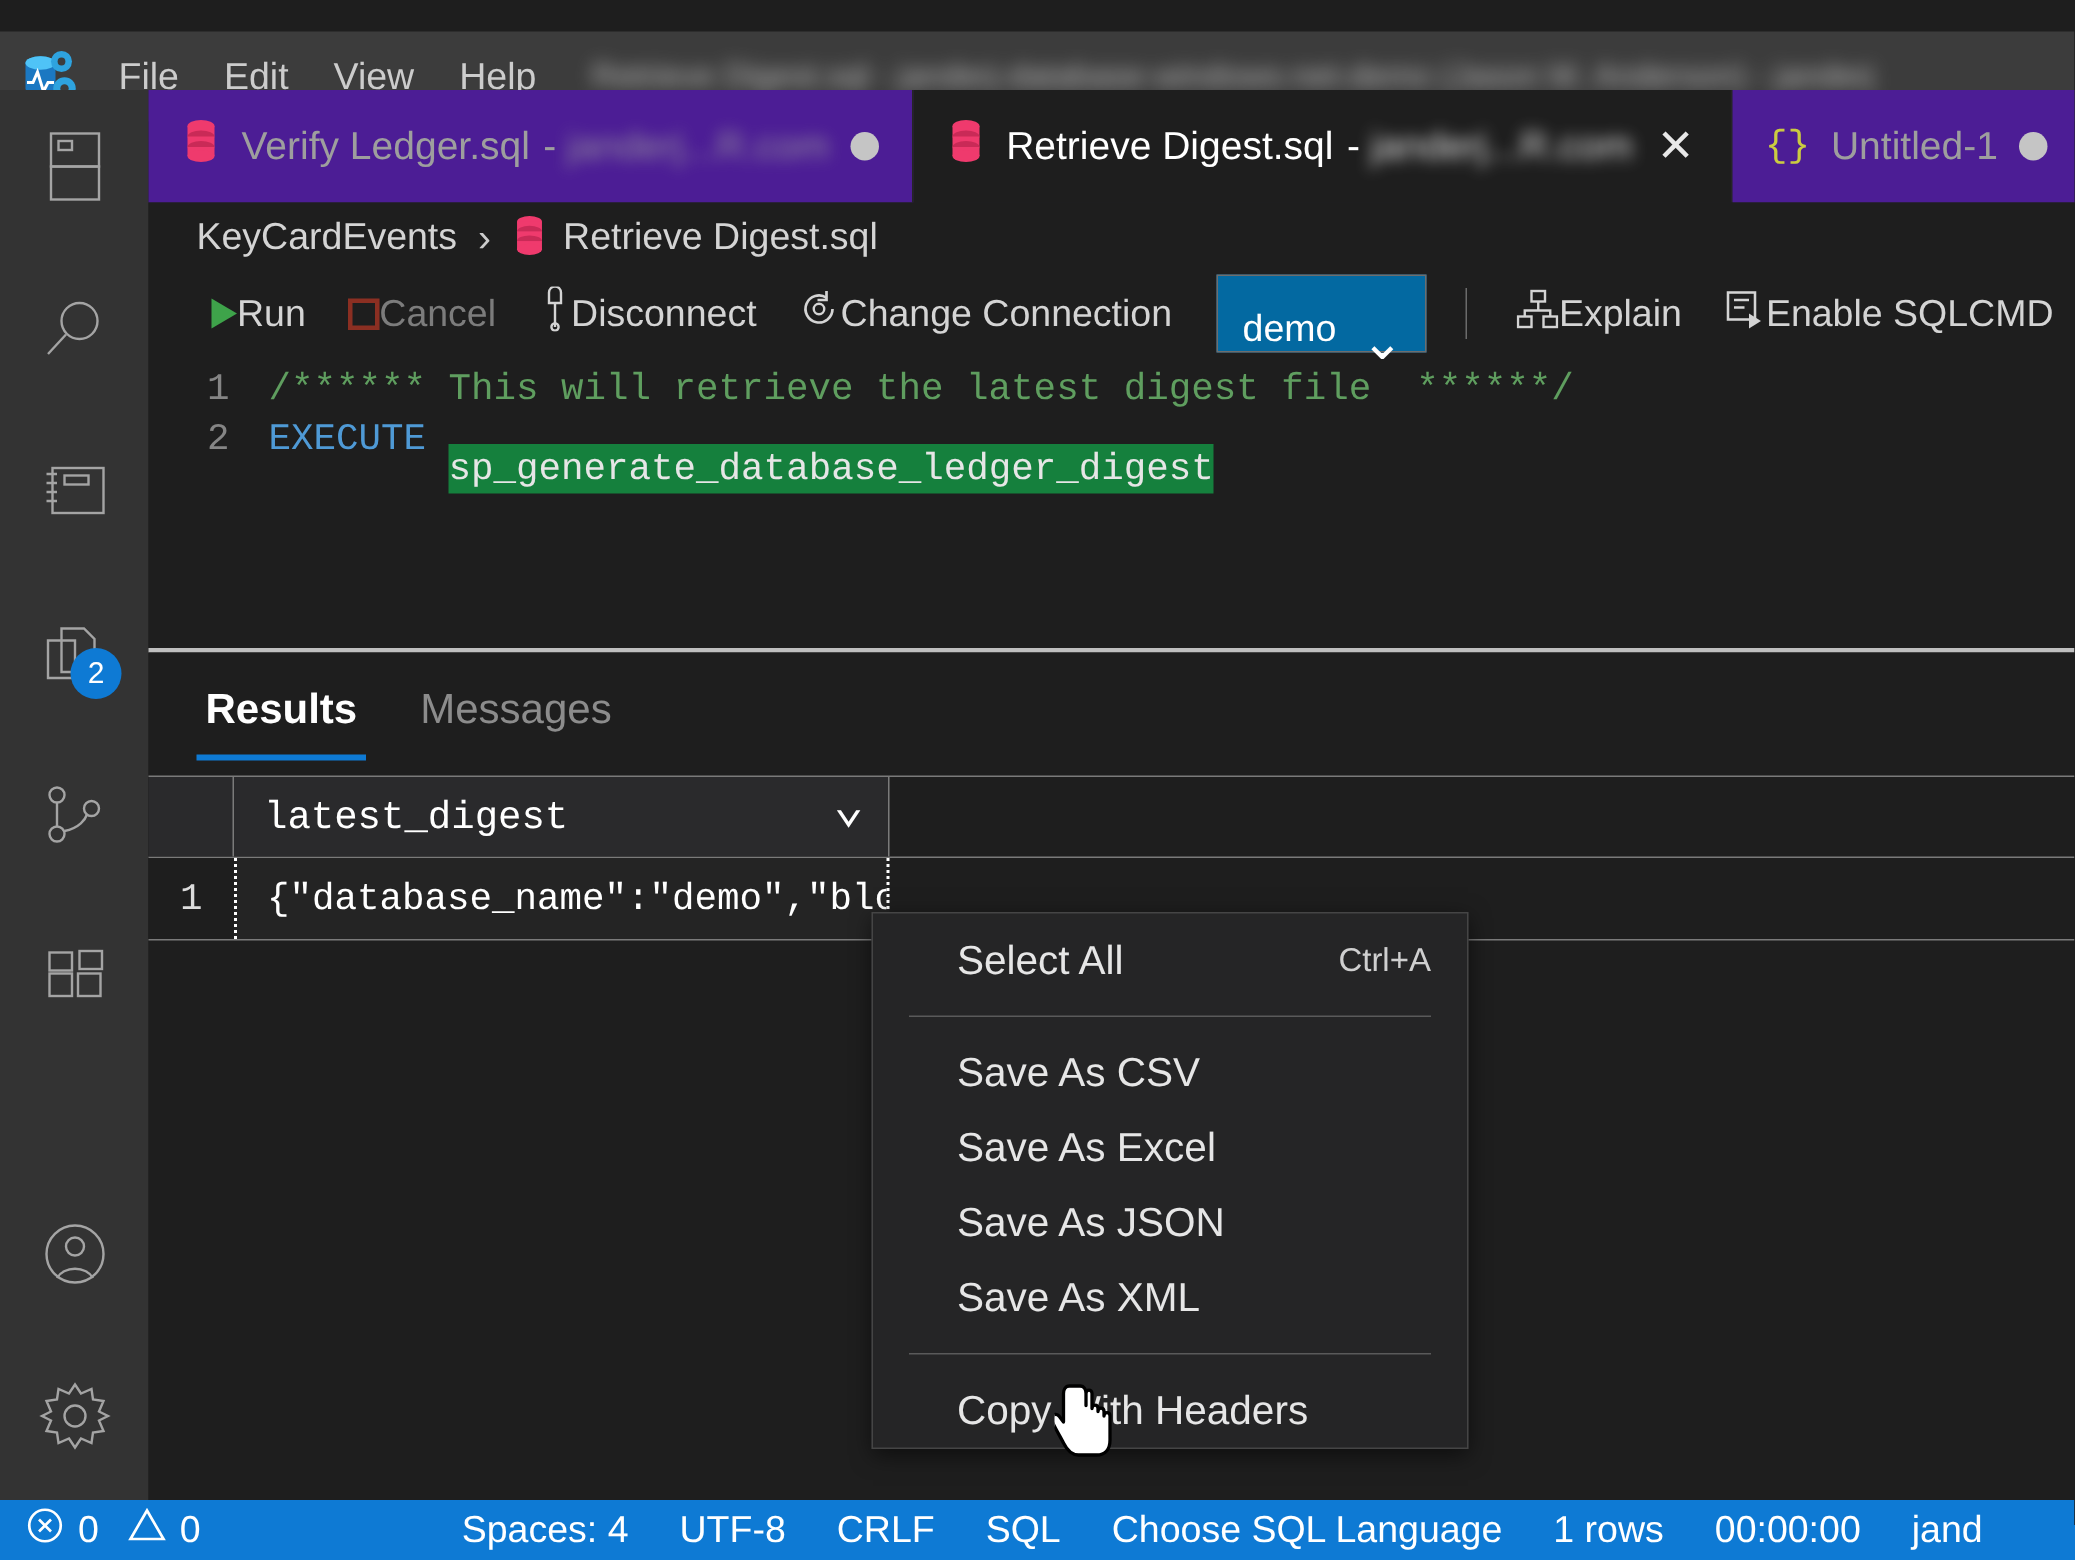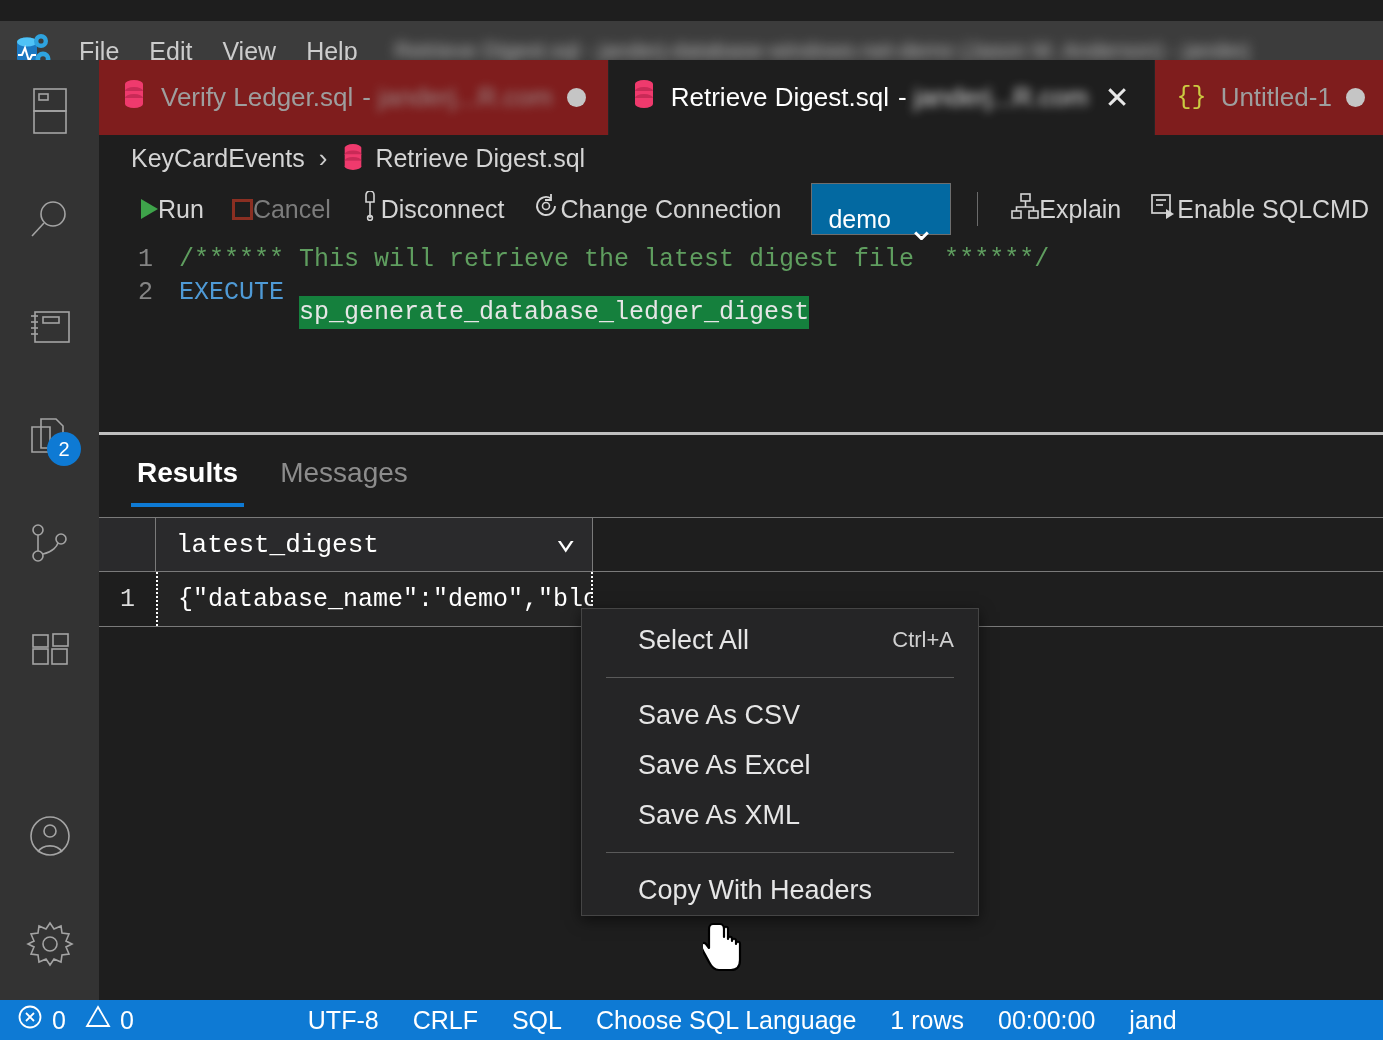--- a/index.html
+++ b/index.html
@@ -50,21 +50,21 @@
   }
 
   
   .tabbar {
     position: absolute; top: 60px; left: 99px; width: 1284px; height: 75px;
     background: #252526; display: flex; align-items: stretch;
   }
   .tab {
     display: flex; align-items: center; gap: 14px;
     padding: 0 22px; height: 75px; cursor: pointer;
-    background: #7f1d1d; color: #9e9e9e; font-size: 26px;
+    background: #4c1d95; color: #9e9e9e; font-size: 26px;
     border-right: 1px solid #252526; white-space: nowrap;
   }
   .tab.active { background: #1e1e1e; color: #ffffff; }
   .tab-title { display: flex; align-items: baseline; gap: 0; }
   .tab-blur { filter: blur(5px); opacity: .85; margin-left: 7px; }
   .dirty-dot { width: 19px; height: 19px; border-radius: 50%; background: #c5c5c5; }
   .tab-close { font-size: 30px; color: #e8e8e8; line-height: 1; padding: 0 2px; }
   .json-icon { color: #cbcb41; font-size: 25px; font-family: "Liberation Mono", monospace; }
 
   
@@ -454,20 +454,24 @@
     <div class="ctxsep"></div>
     <div class="ctxitem">
       <span>Save As CSV</span>
       <span class="ctxkey"></span>
     </div>
     <div class="ctxitem">
       <span>Save As Excel</span>
       <span class="ctxkey"></span>
     </div>
     <div class="ctxitem">
+      <span>Save As JSON</span>
+      <span class="ctxkey"></span>
+    </div>
+    <div class="ctxitem">
       <span>Save As XML</span>
       <span class="ctxkey"></span>
     </div>
     <div class="ctxsep"></div>
     <div class="ctxitem">
       <span>Copy With Headers</span>
       <span class="ctxkey"></span>
     </div>
   </div>
 
@@ -489,20 +493,21 @@
       <span style="margin-left:10px">
         <svg width="26" height="26" viewBox="0 0 26 26">
           <path d="M13 3 L24 22 H2 Z" stroke="#ffffff" fill="none" stroke-width="1.8"></path>
         </svg>
       </span>
       <span>0</span>
     </div>
 
     <div style="width:140px"></div>
 
+    <div class="sb-item">Spaces: 4</div>
     <div class="sb-item">UTF-8</div>
     <div class="sb-item">CRLF</div>
     <div class="sb-item">SQL</div>
     <div class="sb-item">Choose SQL Language</div>
     <div class="sb-item">1 rows</div>
     <div class="sb-item">00:00:00</div>
     <div class="sb-item">jand</div>
   </div>
 
 </div>

